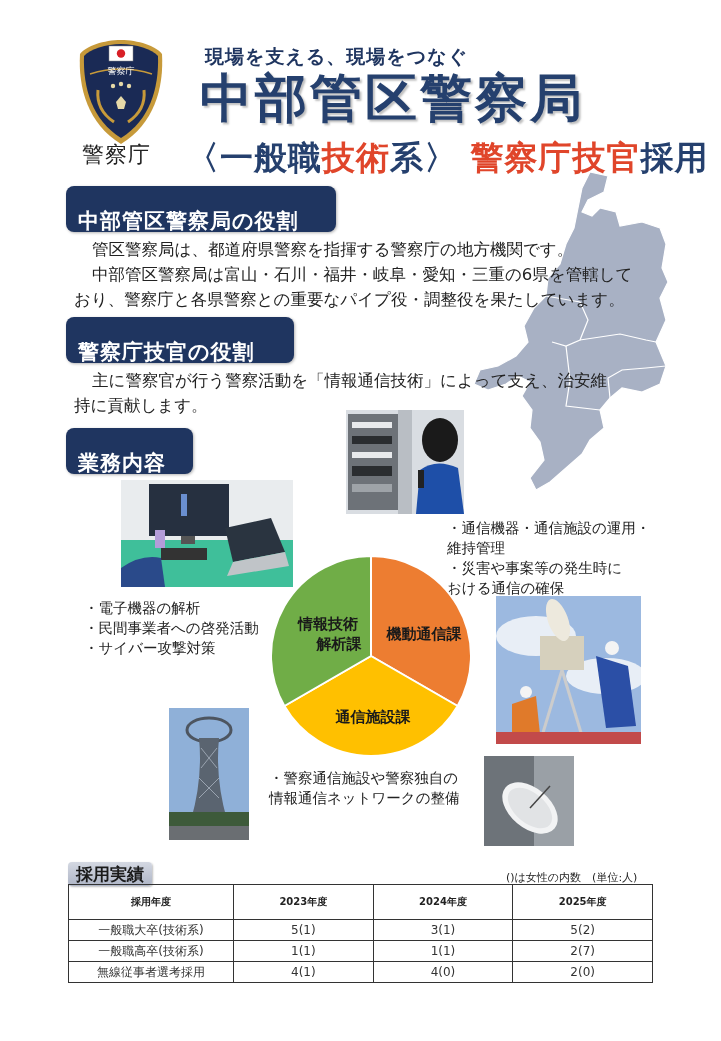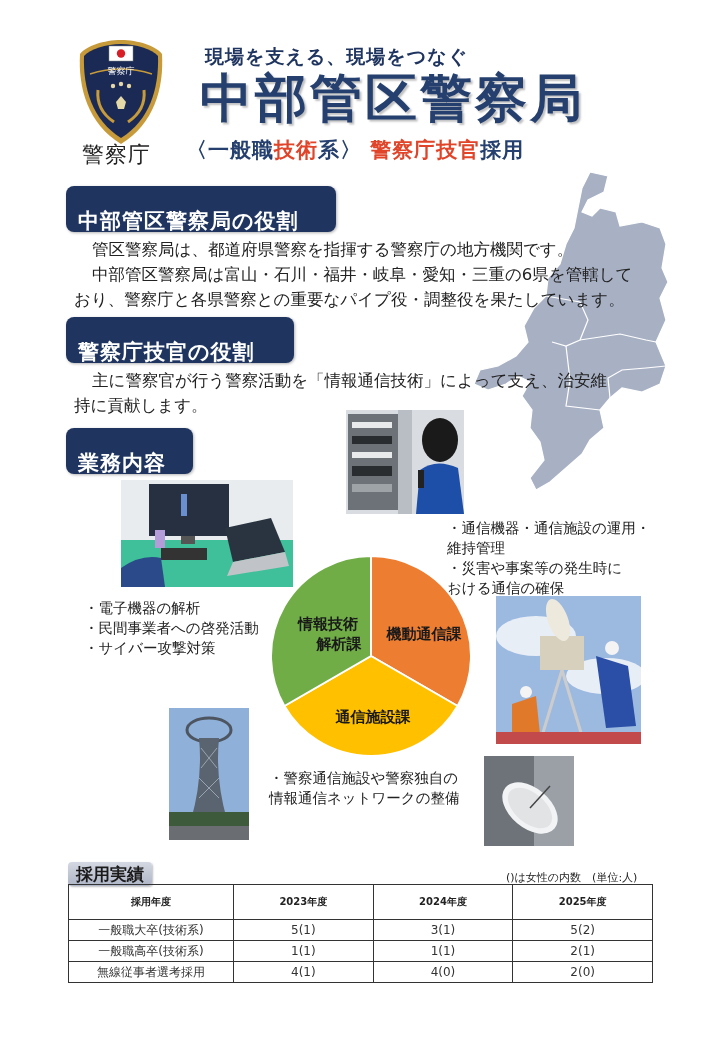--- a/index.html
+++ b/index.html
@@ -6,21 +6,21 @@
   html, body { width: 721px; height: 1041px; background: #ffffff; overflow: hidden; }
   body { position: relative; font-family: "DejaVu Sans", "Liberation Sans", sans-serif; color: #222; }
 
   .abs { position: absolute; }
 
   
   .logo { left: 78px; top: 38px; width: 86px; height: 108px; }
   .logo-caption { left: 82px; top: 140px; width: 90px; font-family: "DejaVu Serif", "Liberation Serif", serif; font-size: 22px; color: #222; letter-spacing: 1px; }
   .tagline { left: 205px; top: 44px; font-family: "DejaVu Serif", "Liberation Serif", serif; font-size: 19px; font-weight: bold; color: #1f3560; letter-spacing: 1px; }
   .main-title { left: 200px; top: 72px; font-family: "DejaVu Serif", "Liberation Serif", serif; font-size: 52px; font-weight: bold; color: #25406e; letter-spacing: 3px; line-height: 1; text-shadow: 2px 2px 2px rgba(0,0,0,0.25); }
-  .sub-title { left: 186px; top: 136px; font-family: "DejaVu Serif", "Liberation Serif", serif; font-size: 21px; font-weight: bold; color: #25406e; letter-spacing: 1px; white-space: nowrap; }
+  .sub-title { left: 186px; top: 136px; font-family: "DejaVu Serif", "Liberation Serif", serif; font-size: 33px; font-weight: bold; color: #25406e; letter-spacing: 1px; white-space: nowrap; }
   .sub-title .red { color: #e0452a; }
 
   
   .map { left: 470px; top: 170px; width: 205px; height: 330px; }
 
   
   .sec-head { background: #1f3560; color: #fff; font-weight: bold; border-radius: 8px; padding: 12px 12px; height: 46px; line-height: 46px; font-size: 21px; letter-spacing: 1px; box-shadow: 1px 1px 3px rgba(0,0,0,0.3); }
 
   .para { font-size: 16.5px; line-height: 25px; color: #222; z-index: 2; }
   .para b { font-weight: normal; }
@@ -213,21 +213,21 @@
     <tr>
       <td>一般職大卒(技術系)</td>
       <td>5(1)</td>
       <td>3(1)</td>
       <td>5(2)</td>
     </tr>
     <tr>
       <td>一般職高卒(技術系)</td>
       <td>1(1)</td>
       <td>1(1)</td>
-      <td>2(1)</td>
+      <td>2(7)</td>
     </tr>
     <tr>
       <td>無線従事者選考採用</td>
       <td>4(1)</td>
       <td>4(0)</td>
       <td>2(0)</td>
     </tr>
   </tbody>
 </table>
 

